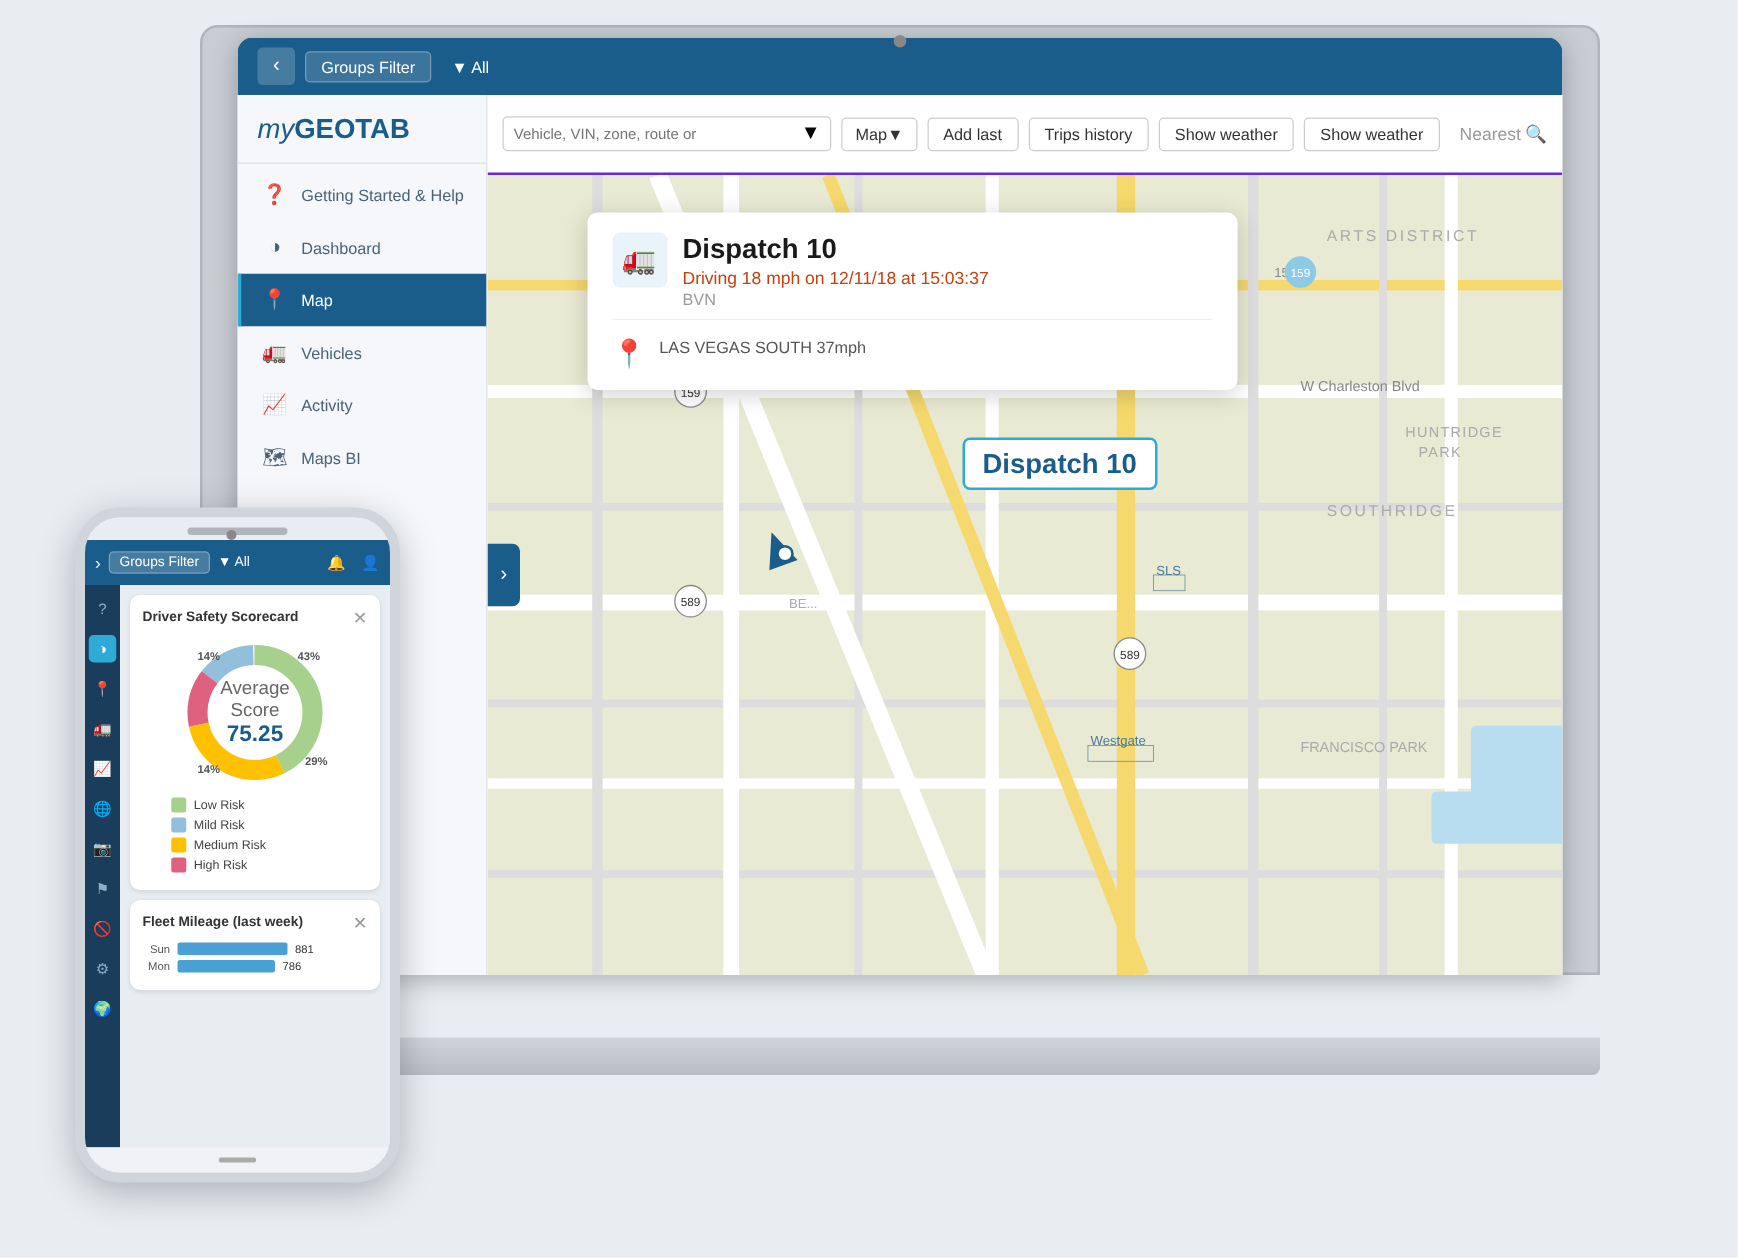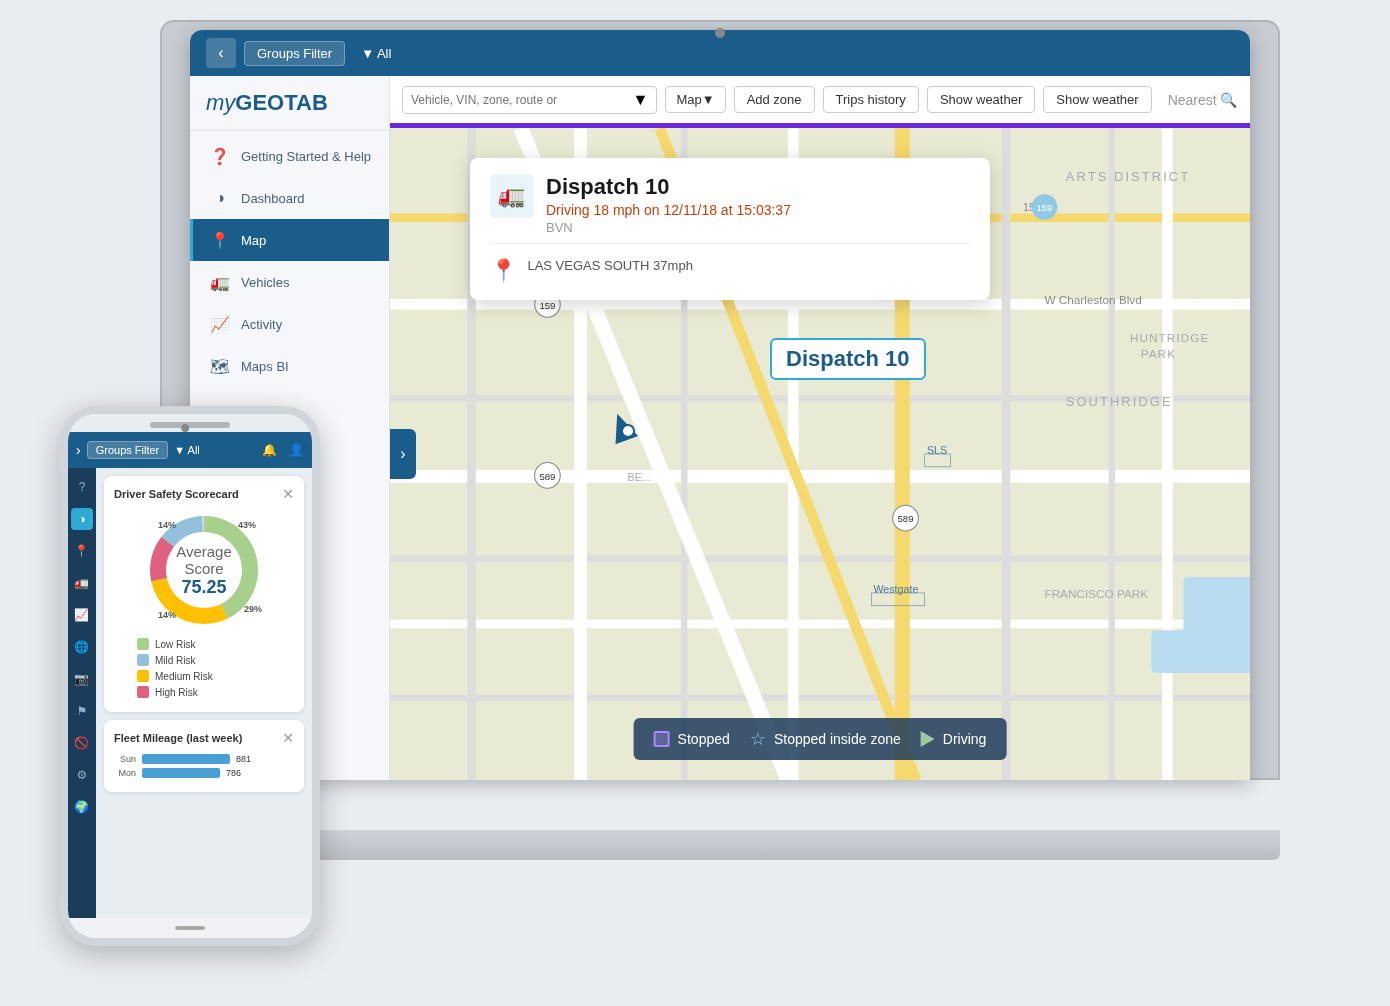--- a/index.html
+++ b/index.html
@@ -158,26 +158,26 @@
     .content-area {
       flex: 1;
       display: flex;
       flex-direction: column;
       overflow: hidden;
     }
 
     
     .search-bar {
       background: #fff;
-      border-bottom: 5px solid #6d28d9;
+      border-bottom: 2px solid #6d28d9;
       padding: 8px 12px;
       display: flex;
       align-items: center;
       gap: 8px;
-      height: 52px;
+      height: 64px;
       flex-shrink: 0;
     }
     .search-input-wrap {
       display: flex;
       align-items: center;
       border: 1px solid #ccc;
       border-radius: 4px;
       padding: 4px 8px;
       flex: 1;
       max-width: 300px;
@@ -643,21 +643,21 @@
 
           <div class="search-bar">
             <div class="search-input-wrap">
               <input class="search-input" type="text" placeholder="Vehicle, VIN, zone, route or" style="">
               <span>▼</span>
             </div>
             <div class="map-dropdown">
               <span>Map</span>
               <span> ▼</span>
             </div>
-            <button class="toolbar-btn">Add zone</button>
+            <button class="toolbar-btn">Add last</button>
             <button class="toolbar-btn">Trips history</button>
             <button class="toolbar-btn">Show weather</button>
             <button class="toolbar-btn">Show weather</button>
             <span class="search-icon-right">Nearest 🔍</span>
           </div>
 
           <div class="map-area">
 
             <div class="map-tile-bg"></div>
 
@@ -731,34 +731,20 @@
 
             <div class="map-dispatch-label">Dispatch 10</div>
 
             <div class="map-vehicle"></div>
             <div class="map-vehicle-dot"></div>
 
             <div style="position:absolute; left:0; top:50%; transform:translateY(-50%); width:26px; height:50px; background:#1a5c8a; border-radius:0 6px 6px 0; display:flex; align-items:center; justify-content:center; cursor:pointer; z-index:10;">
               <span style="color:#fff; font-size:16px;">›</span>
             </div>
 
-            <div class="map-legend">
-              <div class="legend-item">
-                <div class="legend-square"></div>
-                <span>Stopped</span>
-              </div>
-              <div class="legend-item">
-                <span class="legend-star">☆</span>
-                <span>Stopped inside zone</span>
-              </div>
-              <div class="legend-item">
-                <div class="legend-arrow"></div>
-                <span>Driving</span>
-              </div>
-            </div>
 
           </div>
         </div>
       </div>
     </div>
   </div>
 
   <div class="laptop-base"></div>
 </div>
 

